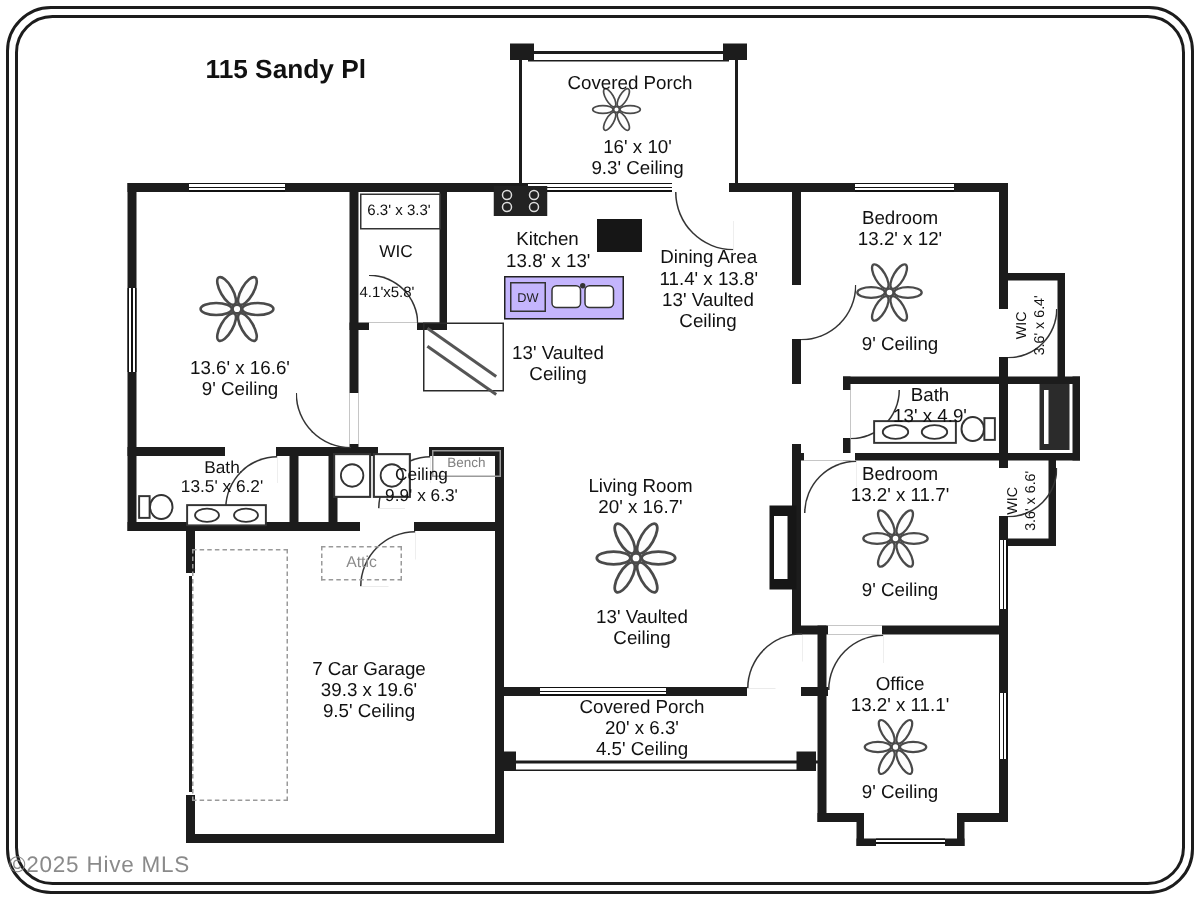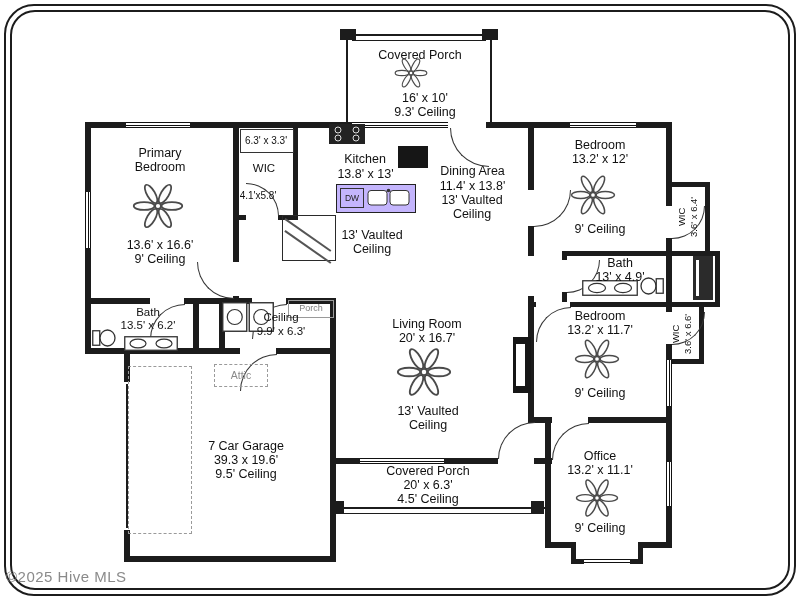--- a/index.html
+++ b/index.html
@@ -50,20 +50,21 @@
         <ellipse transform="rotate(60)" cx="16" cy="0" rx="12" ry="4.6"></ellipse>
         <ellipse transform="rotate(120)" cx="16" cy="0" rx="12" ry="4.6"></ellipse>
         <ellipse transform="rotate(180)" cx="16" cy="0" rx="12" ry="4.6"></ellipse>
         <ellipse transform="rotate(240)" cx="16" cy="0" rx="12" ry="4.6"></ellipse>
         <ellipse transform="rotate(300)" cx="16" cy="0" rx="12" ry="4.6"></ellipse>
         <circle r="3.4" fill="#fff"></circle>
       </g>
     </defs>
   </svg>
 
+  <div id="title">115 Sandy Pl</div>
 
   <div class="w" style="left:85px;top:122px;width:265px;height:6px"></div>
   <div class="w" style="left:492px;top:122px;width:180px;height:6px"></div>
   <div class="w" style="left:346px;top:122px;width:8px;height:6px"></div>
   <div class="w" style="left:486px;top:122px;width:8px;height:6px"></div>
   <div class="w" style="left:85px;top:298px;width:251px;height:6px"></div>
   <div class="w" style="left:85px;top:348px;width:251px;height:6px"></div>
   <div class="w" style="left:124px;top:556px;width:212px;height:6px"></div>
   <div class="w" style="left:330px;top:458px;width:222px;height:6px"></div>
   <div class="w" style="left:562px;top:251px;width:158px;height:5px"></div>
@@ -186,21 +187,21 @@
   <div class="shower" style="left:693px;top:256px;width:20px;height:44px"></div>
   <div class="showerglass" style="left:696px;top:260px;width:3px;height:36px"></div>
 
   <svg class="fx" style="left:222px;top:302px" width="52" height="30" viewBox="0 0 52 30">
     <rect x="0.75" y="0.75" width="24" height="28.5" fill="#fff" stroke="#333" stroke-width="1.4"></rect>
     <circle cx="12.75" cy="15" r="7.5" fill="none" stroke="#333" stroke-width="1.2"></circle>
     <rect x="27.25" y="0.75" width="24" height="28.5" fill="#fff" stroke="#333" stroke-width="1.4"></rect>
     <circle cx="39.25" cy="15" r="7.5" fill="none" stroke="#333" stroke-width="1.2"></circle>
   </svg>
 
-  <div class="benchbox" style="left:288px;top:300px;width:44px;height:16px;line-height:15px">Porch</div>
+  <div class="benchbox" style="left:288px;top:300px;width:44px;height:16px;line-height:15px">Bench</div>
   <div class="dashbox" style="left:214px;top:364px;width:52px;height:21px;text-align:center;font-size:10.5px;line-height:20px;color:#8a8a8a"><span>Attic</span></div>
   <div class="dashbox" style="left:128px;top:366px;width:62px;height:166px"></div>
 
   <div class="fx" style="left:282px;top:215px;width:52px;height:44px;border:1.5px solid #2a2a2a">
     <div class="diag" style="left:-3px;top:18px;width:56px;transform:rotate(35deg)"></div>
     <div class="diag" style="left:-3px;top:30px;width:56px;transform:rotate(35deg)"></div>
   </div>
 
   <svg class="fan" viewBox="-30 -30 60 60" style="left:394px;top:56px;width:34px;height:34px">
       <use href="#fanSym"></use>
@@ -218,21 +219,20 @@
       <use href="#fanSym"></use>
     </svg>
   <svg class="fan" viewBox="-30 -30 60 60" style="left:575px;top:476px;width:44px;height:44px">
       <use href="#fanSym"></use>
     </svg>
 
   <div class="lbl" style="left:347px;top:48px;width:146px">Covered Porch</div>
   <div class="lbl" style="left:365px;top:91px;width:120px">16' x 10'</div>
   <div class="lbl" style="left:365px;top:105px;width:120px">9.3' Ceiling</div>
 
-  <div class="lbl" style="left:124px;top:146px;width:72px">Primary Bedroom</div>
   <div class="lbl" style="left:110px;top:238px;width:100px">13.6' x 16.6'</div>
   <div class="lbl" style="left:110px;top:252px;width:100px">9' Ceiling</div>
 
   <div class="fx" style="left:240px;top:129px;width:52px;height:22px;border:1px solid #333"></div>
   <div class="lbl xs" style="left:240px;top:135px;width:52px">6.3' x 3.3'</div>
   <div class="lbl sm" style="left:236px;top:162px;width:56px">WIC</div>
   <div class="lbl xs" style="left:228px;top:190px;width:60px">4.1'x5.8'</div>
 
   <div class="lbl" style="left:320px;top:152px;width:90px">Kitchen</div>
   <div class="lbl" style="left:318px;top:167px;width:95px">13.8' x 13'</div>

